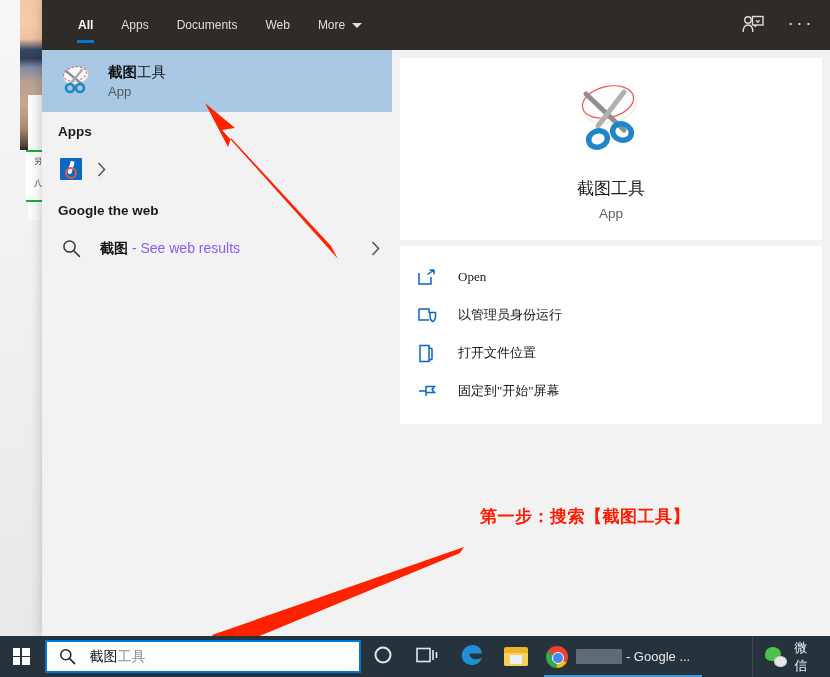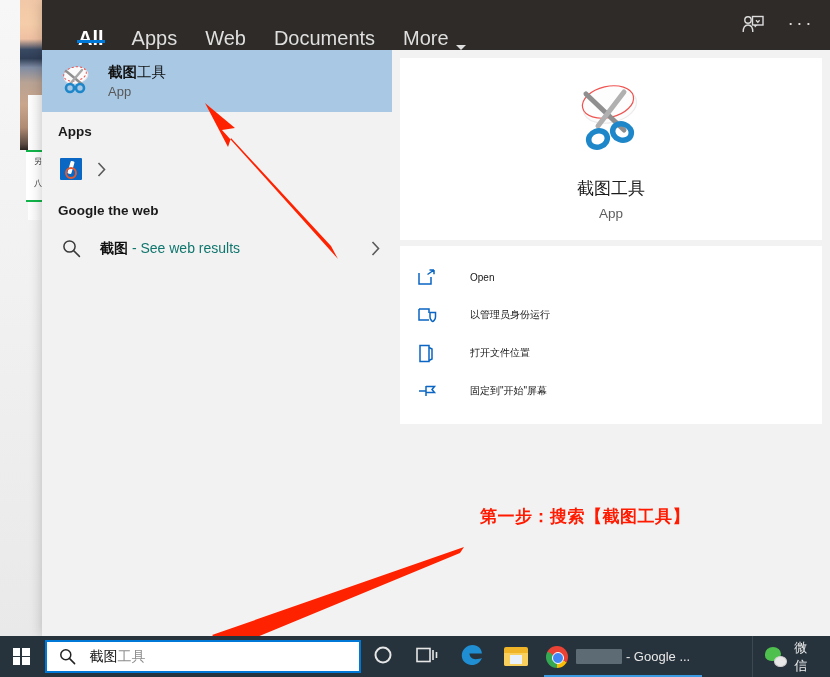--- a/index.html
+++ b/index.html
@@ -55,22 +55,22 @@
     background: #f2f2f2;
     box-shadow: 0 0 12px rgba(0,0,0,.22);
   }
   .header {
     position: absolute; left: 0; top: 0; width: 788px; height: 50px;
     background: #2f2b28;
     display: flex; align-items: center;
   }
   .tabs { display: flex; align-items: center; height: 50px; margin-left: 22px; gap: 0; }
   .tab {
-    position: relative; height: 50px; display: flex; align-items: flex-end;
-    padding: 0 14px; color: #dfdfdf; font-size: 20px; cursor: default;
+    position: relative; height: 50px; display: flex; align-items: center;
+    padding: 0 14px; color: #dfdfdf; font-size: 12px; cursor: default;
   }
   .tab.active { color: #ffffff; font-weight: bold; }
   .tab.active::after {
     content: ""; position: absolute; left: 13px; right: 13px; bottom: 7px;
     height: 3px; background: #0078d7;
   }
   .tab .caret {
     display: inline-block; margin-left: 7px;
     border-left: 5px solid transparent; border-right: 5px solid transparent;
     border-top: 5px solid #dfdfdf;
@@ -110,21 +110,21 @@
   .r-sub { font-size: 13px; color: #585858; line-height: 17px; margin-top: 1px; }
   .chev {
     width: 34px; flex: 0 0 34px; display: flex; align-items: center;
     justify-content: center; color: #5a5a5a; font-size: 14px;
   }
   .row-small { height: 44px; }
   .row-small .r-icon { width: 26px; flex: 0 0 26px; height: 26px; }
   .row-small .r-text { margin-left: 16px; }
   .web-row { height: 44px; }
   .web-row .r-title { font-size: 14px; }
-  .web-row .r-title .dim { color: #0f766e; font-weight: normal; margin-top: 11px; }
+  .web-row .r-title .dim { color: #8b5cf6; font-weight: normal; margin-top: 11px; }
 
   .app-tile-icon {
     width: 22px; height: 22px; background: #0a68c4; position: relative;
     border-radius: 1px;
   }
   .app-tile-icon::before {
     content: ""; position: absolute; left: 9px; top: 3px;
     width: 4px; height: 13px; background: #fff; transform: rotate(16deg);
     border-radius: 1px;
   }
@@ -150,21 +150,21 @@
     width: 422px; background: #ffffff; margin-top: 6px; padding: 12px 0 14px 0;
   }
   .action-row {
     display: flex; align-items: center; height: 38px; padding-left: 18px;
     cursor: default;
   }
   .action-row .a-icon {
     width: 26px; flex: 0 0 26px; display: flex; align-items: center;
   }
   .action-row .a-label {
-    margin-left: 26px; font-size: 10px; color: #161616;
+    margin-left: 14px; font-size: 13px; color: #161616; font-family: Liberation Serif, serif;
   }
 
   
   .anno {
     position: absolute; color: #ff1a00; font-size: 17px; font-weight: bold;
     white-space: nowrap; letter-spacing: .5px;
   }
   .arrow-svg { position: absolute; left: 0; top: 0; pointer-events: none; }
 
   
@@ -274,24 +274,24 @@
 
     <div class="header">
       <div class="tabs">
         <div class="tab active">
           <span>All</span>
         </div>
         <div class="tab">
           <span>Apps</span>
         </div>
         <div class="tab">
+          <span>Documents</span>
+        </div>
+        <div class="tab">
           <span>Web</span>
-        </div>
-        <div class="tab">
-          <span>Documents</span>
         </div>
         <div class="tab">
           <span>More</span>
           <span class="caret"></span>
         </div>
       </div>
       <div class="header-right">
         <div class="icon-account">
           <svg width="22" height="20" viewBox="0 0 22 20">
             <circle cx="6" cy="5" r="3.2" fill="none" stroke="#dcdcdc" stroke-width="1.4"></circle>

